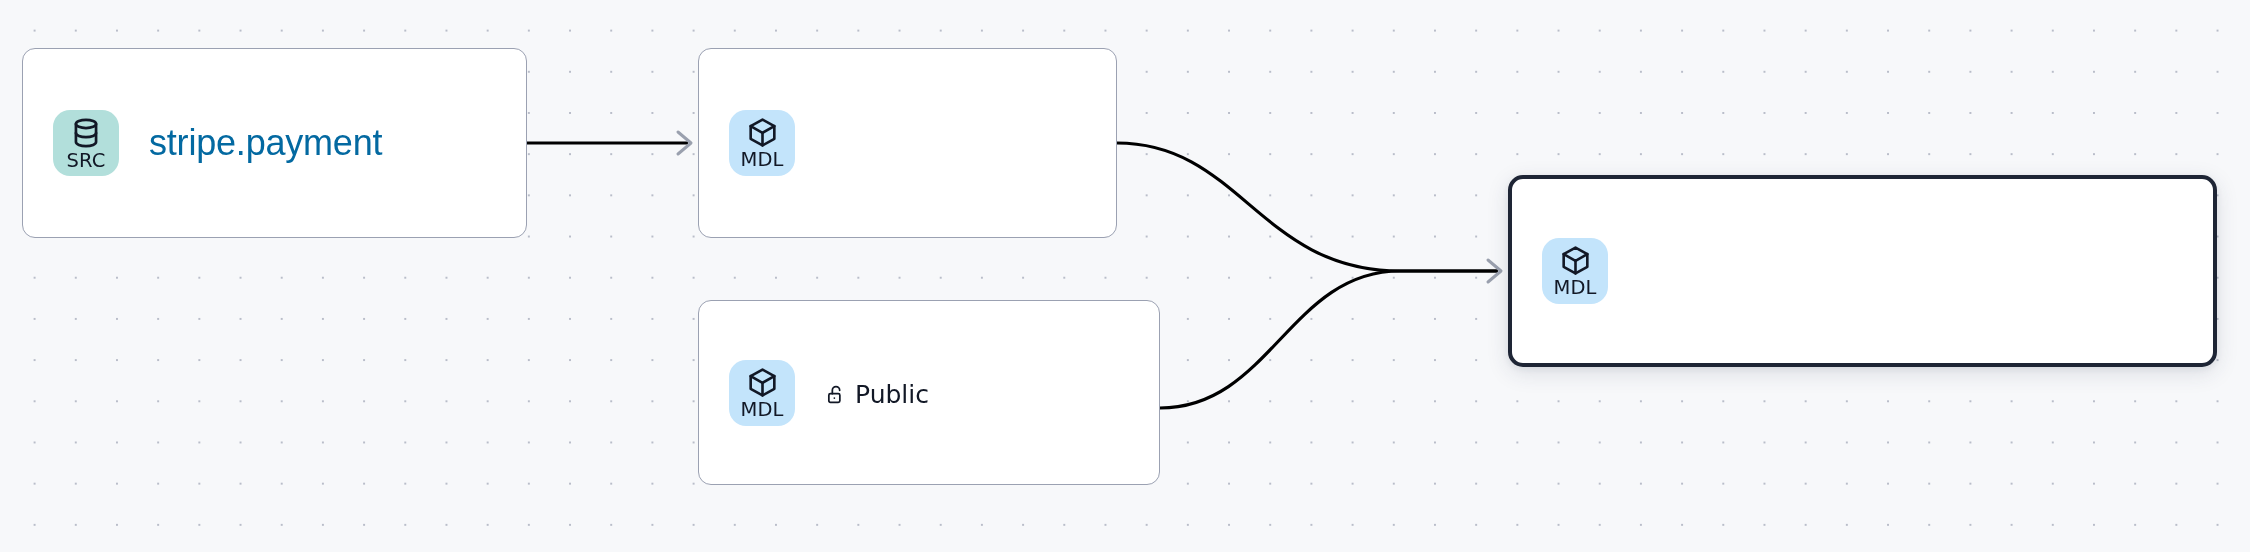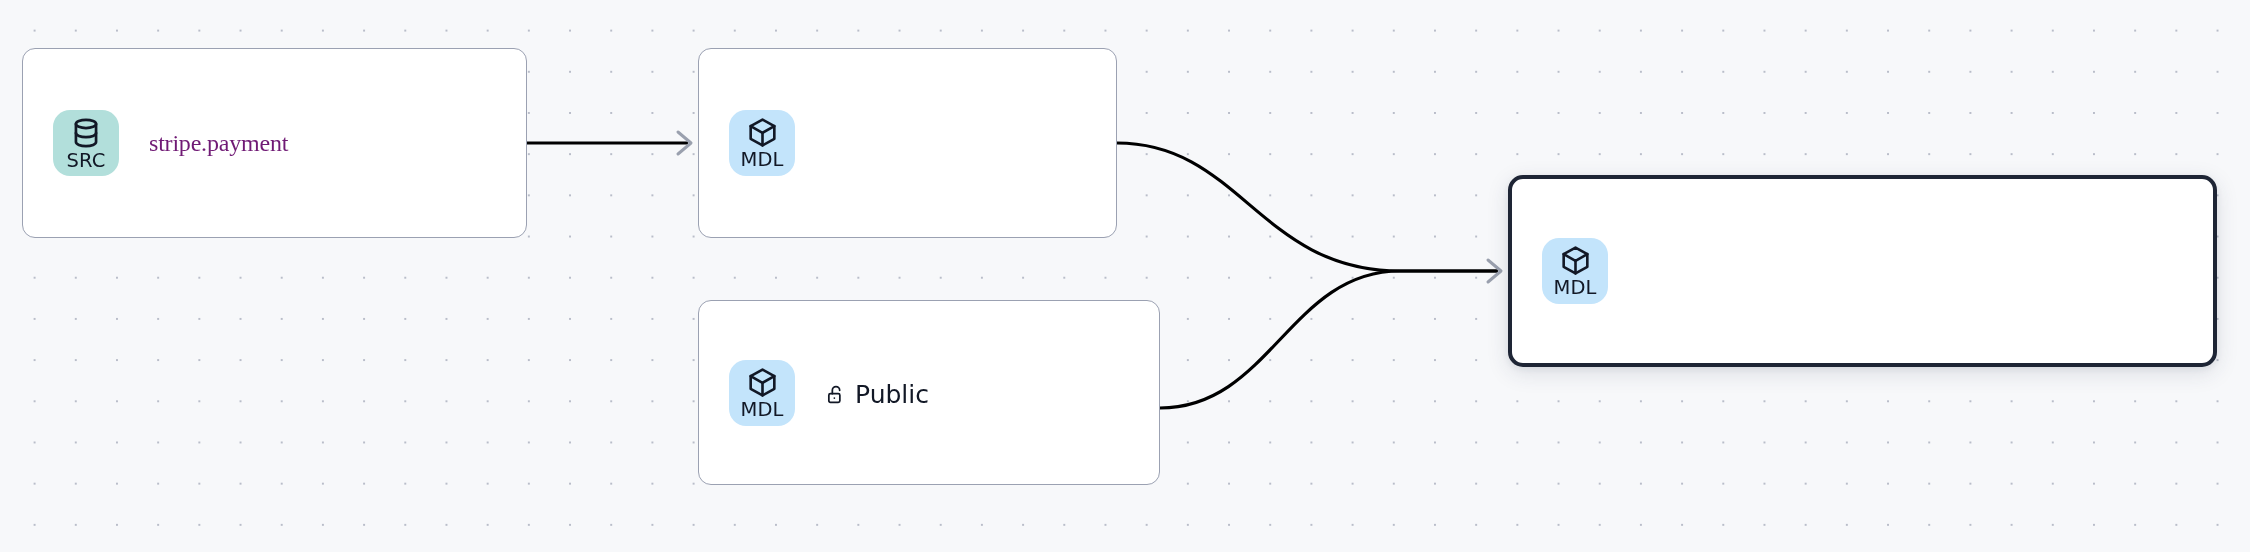--- a/index.html
+++ b/index.html
@@ -60,25 +60,25 @@
     font-family: "DejaVu Sans", sans-serif;
   }
   .node-body {
     display: flex;
     flex-direction: column;
     justify-content: center;
     margin-left: 30px;
     min-width: 0;
   }
   .node-title {
-    font-size: 24px;
+    font-size: 36px;
     line-height: 1.18;
-    color: #701a75;
+    color: #0369a1;
     white-space: nowrap;
-    font-family: Liberation Serif, serif;
+    font-family: Liberation Sans, sans-serif;
     letter-spacing: -0.2px;
   }
   .node-sub {
     display: flex;
     align-items: center;
     gap: 8px;
     margin-top: 5px;
     font-size: 25px;
     line-height: 1.15;
     color: #121826;

